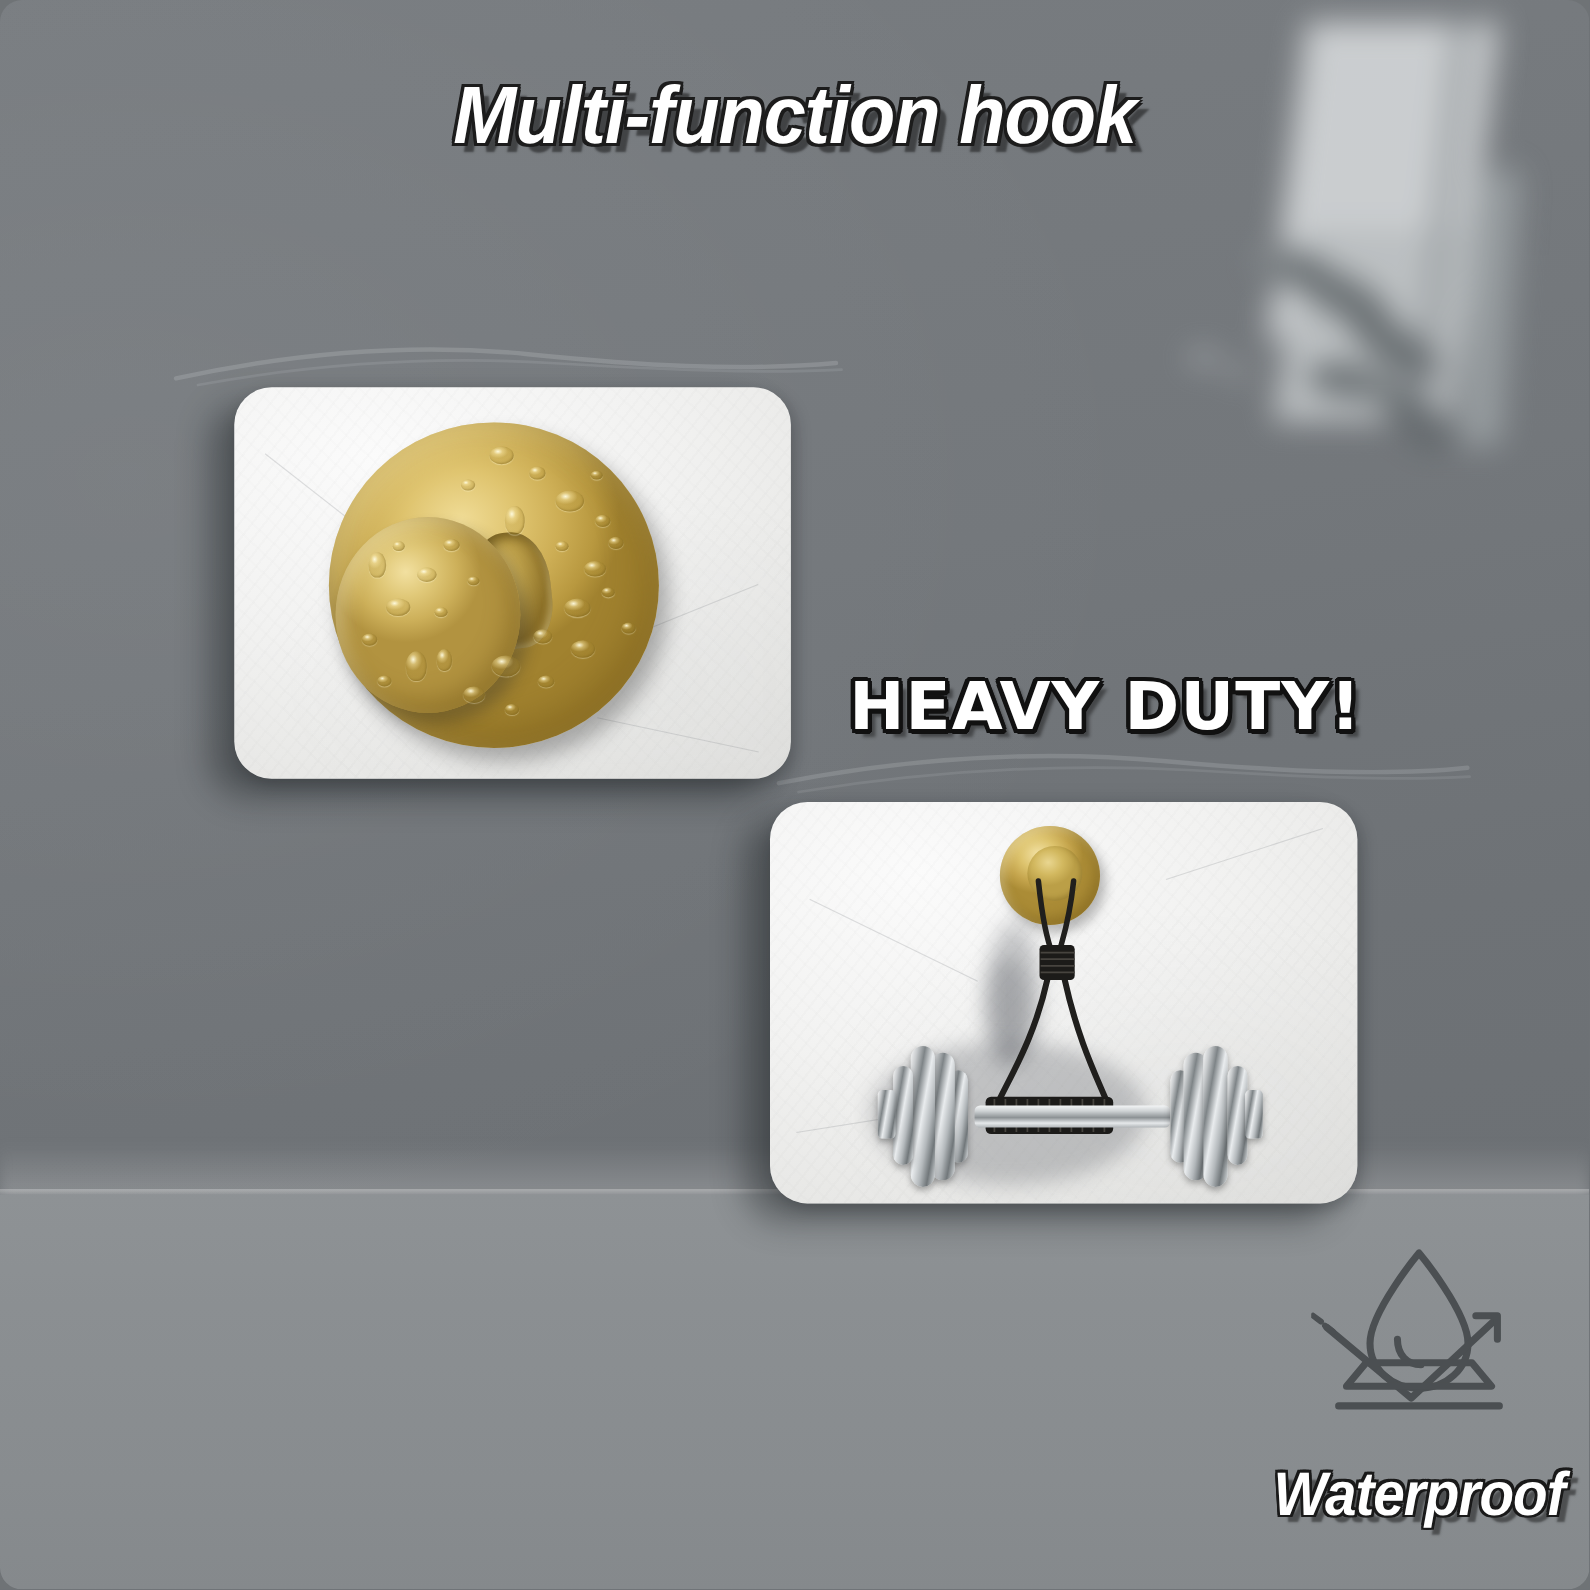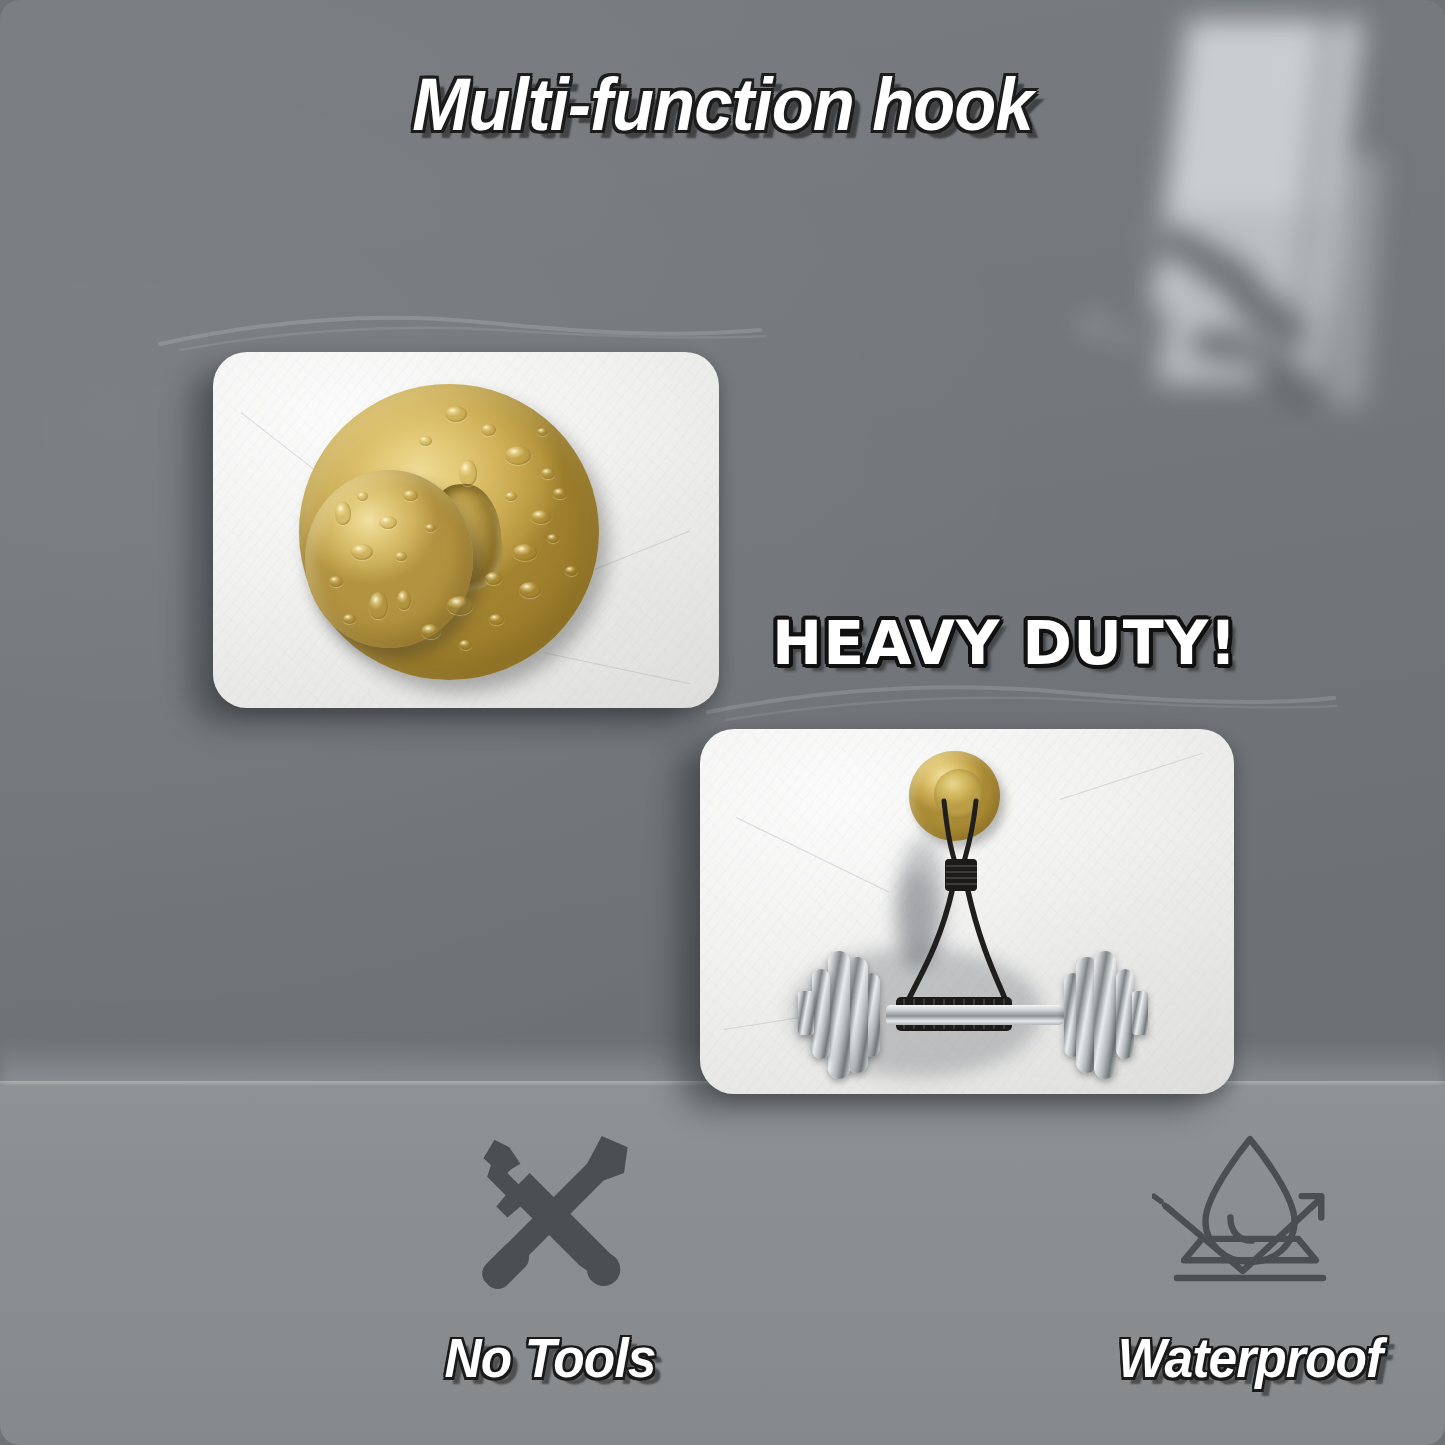--- a/index.html
+++ b/index.html
@@ -114,21 +114,21 @@
   .feat .icon-box{height:195px;display:flex;align-items:center;justify-content:center;}
   .feat .flabel{margin-top:10px;font-family:"Liberation Sans",sans-serif;font-weight:bold;font-style:italic;
     font-size:56px;color:#ffffff;letter-spacing:-1px;transform:scaleX(.92);white-space:nowrap;
     text-shadow:
       -2.5px 0 0 #1a1a1a, 2.5px 0 0 #1a1a1a, 0 -2.5px 0 #1a1a1a, 0 2.5px 0 #1a1a1a,
       -2.5px -2.5px 0 #1a1a1a, 2.5px -2.5px 0 #1a1a1a, -2.5px 2.5px 0 #1a1a1a, 2.5px 2.5px 0 #1a1a1a,
       8px 7px 2px rgba(20,20,20,.50);}
   #feat-0{left:34px;}
   #feat-1{left:400px;}
   #feat-2{left:758px;}
-  #feat-3{left:1100px;}
+  #feat-3{left:1140px;}
 </style>
 </head>
 <body>
 
 <div id="stage">
 
   <div class="reflect-wrap">
     <div class="win-a"></div>
     <div class="win-b"></div>
     <div class="win-mull"></div>
@@ -255,39 +255,20 @@
       <div class="plate" style="left:-14px;top:64px;width:16px;height:44px;border-radius:4px;"></div>
       <div class="plate" style="left:252px;top:46px;width:18px;height:84px;"></div>
       <div class="plate" style="left:264px;top:30px;width:22px;height:116px;"></div>
       <div class="plate" style="left:282px;top:24px;width:22px;height:128px;"></div>
       <div class="plate" style="left:304px;top:42px;width:18px;height:90px;"></div>
       <div class="plate" style="left:320px;top:64px;width:16px;height:44px;border-radius:4px;"></div>
     </div>
   </div>
 
 
-  <div class="feat" id="feat-1">
-    <div class="icon-box">
-      <svg width="190" height="185" viewBox="0 0 100 100">
-        <g fill="#4b4f52">
-
-          <path d="M78 6 L92 12 L90 26 L79 30 L34 75 L25 66 L70 21 Z"></path>
-          <rect x="18" y="62" width="16" height="28" rx="7" transform="rotate(45 26 76)"></rect>
-
-          <path d="M22 10 L32 20 L27 26 L33 32 L39 26 L49 36 L76 63 L86 73 L78 84 L66 76 L40 50 L34 44 L27 50 L21 44 L26 38 L16 28 Z"></path>
-          <path d="M20 8 L14 18 L24 27 L34 21 L28 12 Z"></path>
-          <circle cx="79" cy="78" r="9"></circle>
-        </g>
-        <g fill="#4b4f52">
-          <path d="M18 16 C10 24 10 36 18 44 L30 32 L40 42 L52 30 L22 2 Z" opacity="0"></path>
-        </g>
-      </svg>
-    </div>
-    <div class="flabel">No Tools</div>
-  </div>
 
 
   <div class="feat" id="feat-3">
     <div class="icon-box">
       <svg width="196" height="175" viewBox="0 0 110 96" fill="none" stroke="#4b4f52" stroke-width="3.6" stroke-linejoin="round" stroke-linecap="round">
         <path d="M55 4 C55 4 30 34 30 50 C30 63 41 73 55 73 C69 73 80 63 80 50 C80 34 55 4 55 4 Z"></path>
         <path d="M44 48 C44 56 49 61 56 61"></path>
         <path d="M8 42 L51 78 L94 38"></path>
         <path d="M84 36 L95 36 L95 48"></path>
         <path d="M5 39 L1 36" stroke-width="3"></path>

